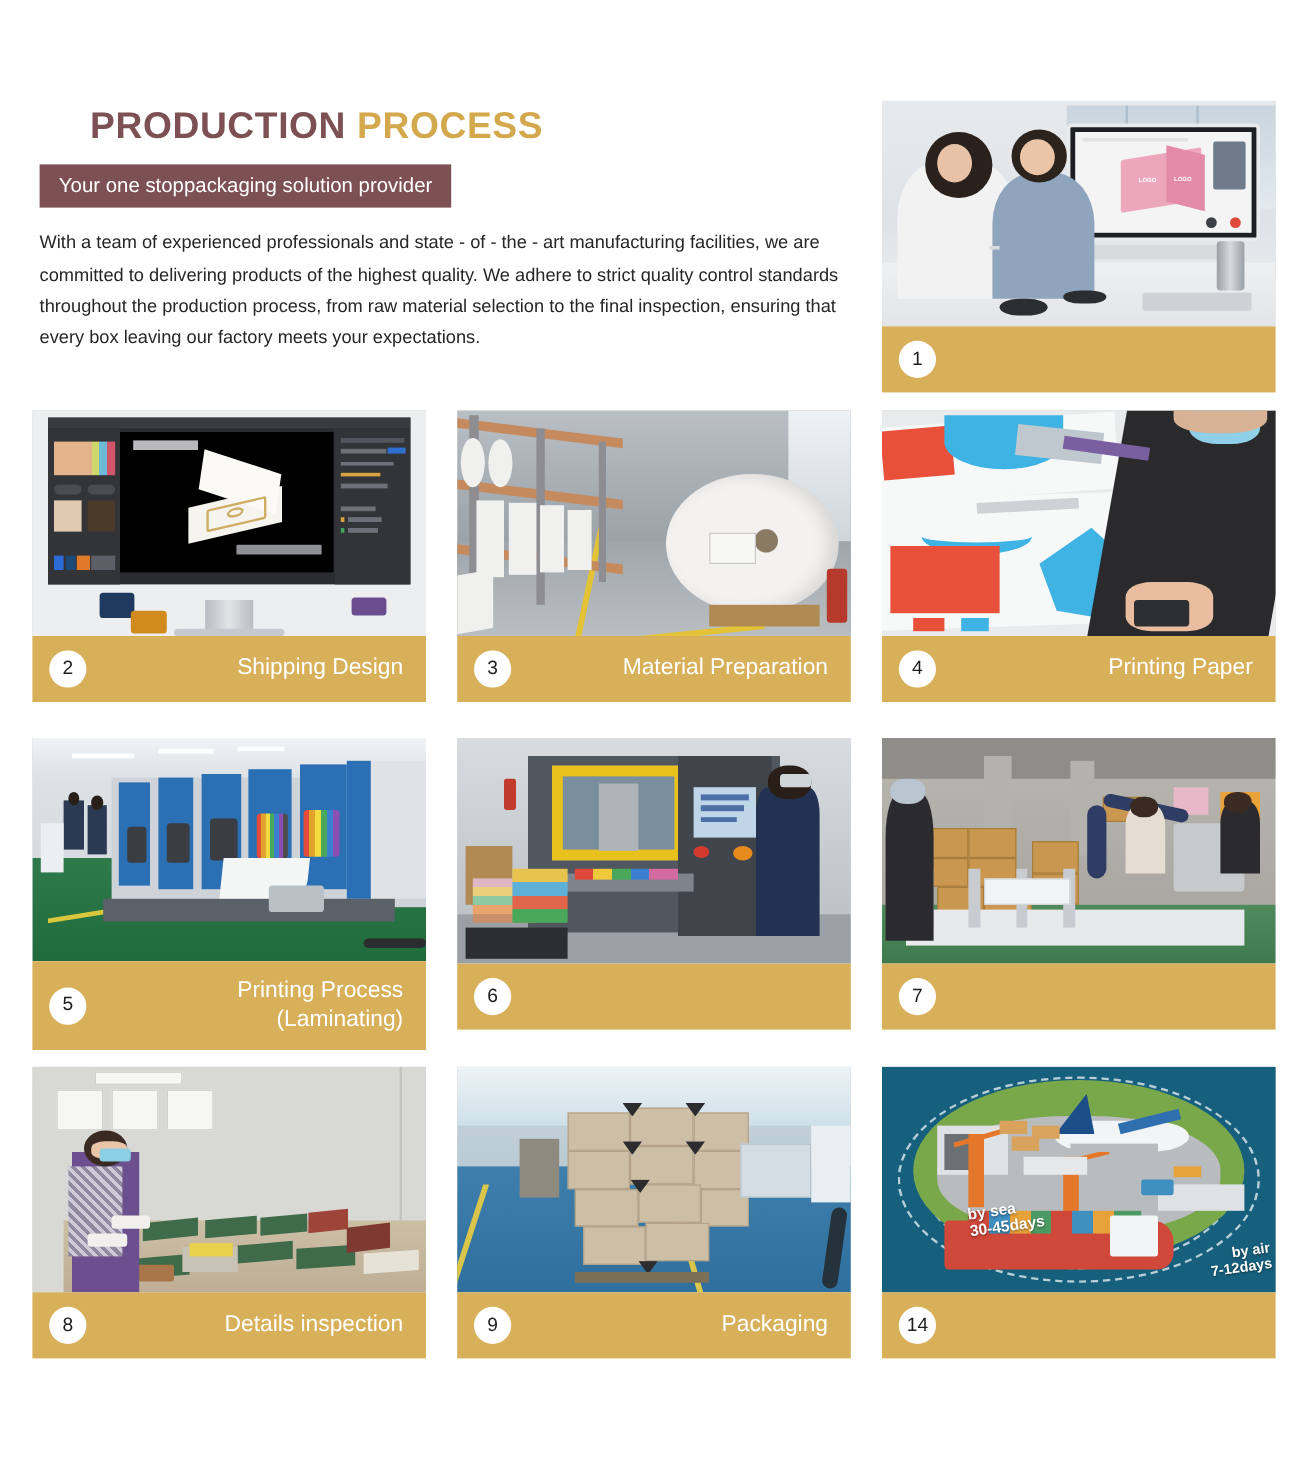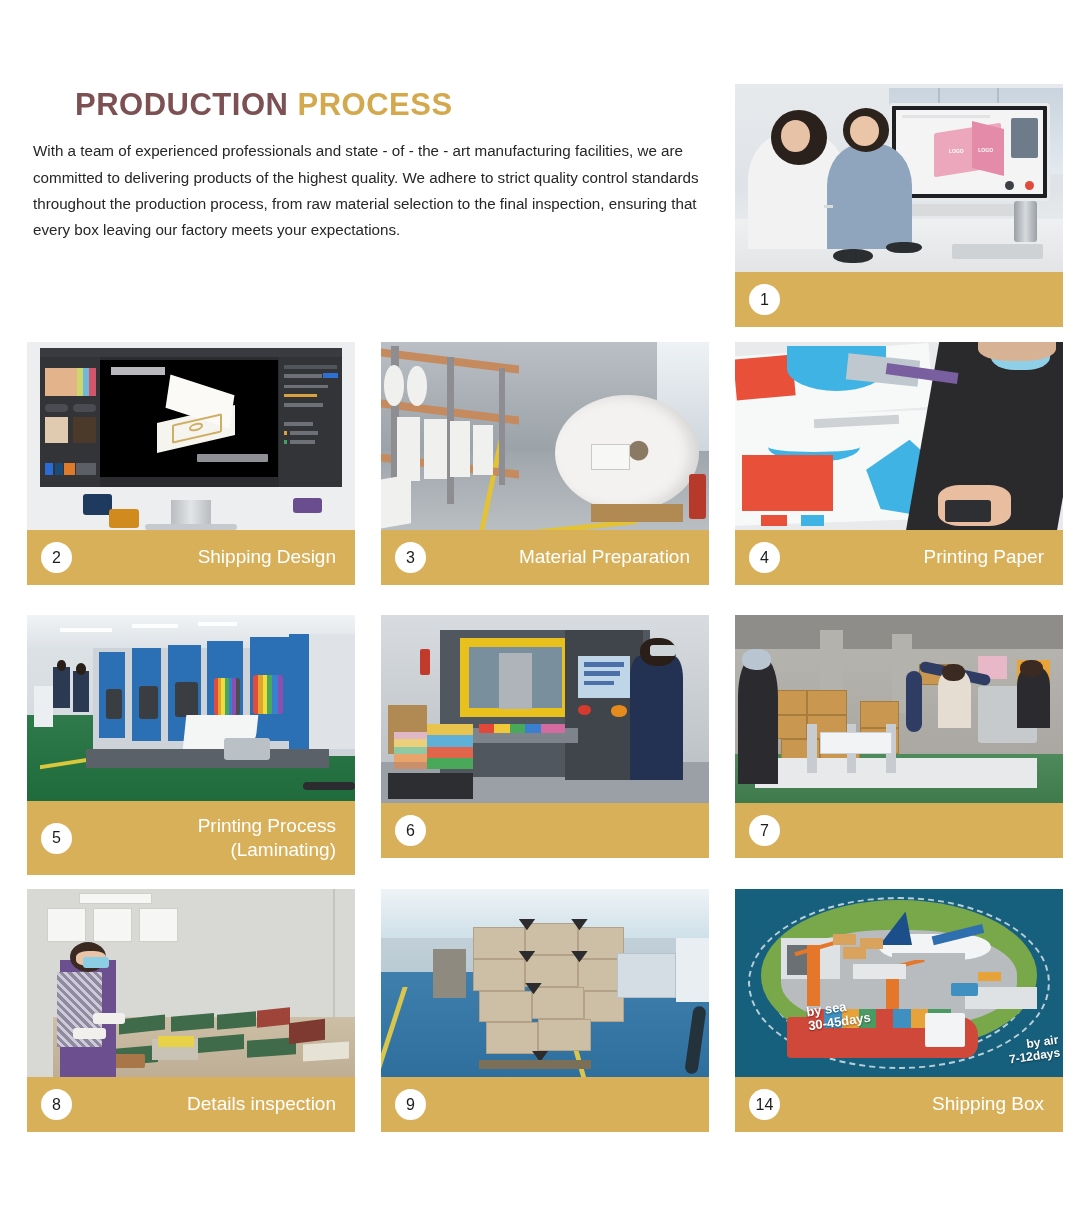--- a/index.html
+++ b/index.html
@@ -244,20 +244,21 @@
 </style>
 </head>
 <body>
 
 <div class="page">
 
   <div class="header">
     <div class="title">
       <span class="t1">PRODUCTION </span><span class="t2">PROCESS</span>
     </div>
+    <div class="subtitle-bar">Your one stoppackaging solution provider</div>
     <p class="intro">With a team of experienced professionals and state - of - the - art manufacturing facilities, we are committed to delivering products of the highest quality. We adhere to strict quality control standards throughout the production process, from raw material selection to the final inspection, ensuring that every box leaving our factory meets your expectations.</p>
   </div>
 
   <div class="grid">
 
     <div class="card" style="left:708px; top:0;">
       <div class="photo">
         <div class="scene p1">
           <div class="window"></div>
           <div class="winmul rect" style="left:62%; top:2%; width:2px; height:44%;"></div>
@@ -586,20 +587,21 @@
           <div class="corner" style="left:46%; top:86%; width:5%; height:6%; clip-path:polygon(0 0,100% 0,50% 100%);"></div>
           <div class="rect" style="left:30%; bottom:4%; width:34%; height:5%; background:#7c6f58;"></div>
           <div class="rect" style="left:16%; top:32%; width:10%; height:26%; background:#8e8a80;"></div>
           <div class="rect" style="left:72%; top:34%; width:18%; height:24%; background:#d4dde3; border:1px solid #b6c3ca;"></div>
           <div class="rect" style="right:0; top:26%; width:10%; height:34%; background:#e8eef2;"></div>
           <div class="rect" style="right:2%; bottom:2%; width:4%; height:36%; background:#24323c; border-radius:8px; transform:rotate(8deg);"></div>
         </div>
       </div>
       <div class="bar">
         <div class="badge">9</div>
+        <div class="bar-label">Packaging</div>
       </div>
     </div>
 
     <div class="card" style="left:708px; top:805px;">
       <div class="photo">
         <div class="scene p10">
           <div class="ocean"></div>
           <div class="dash" style="left:4%; top:4%; width:92%; height:92%;"></div>
           <div class="dash" style="left:10%; top:10%; width:80%; height:80%;"></div>
           <div class="island"></div>
@@ -630,18 +632,17 @@
             <span>30-45days</span>
           </div>
           <div class="cap small" style="right:1%; bottom:8%; text-align:right;">
             <span>by air</span><br>
             <span>7-12days</span>
           </div>
         </div>
       </div>
       <div class="bar">
         <div class="badge">14</div>
-        <div class="bar-label">Shipping Box</div>
       </div>
     </div>
 
   </div>
 </div>
 
 </body></html>

